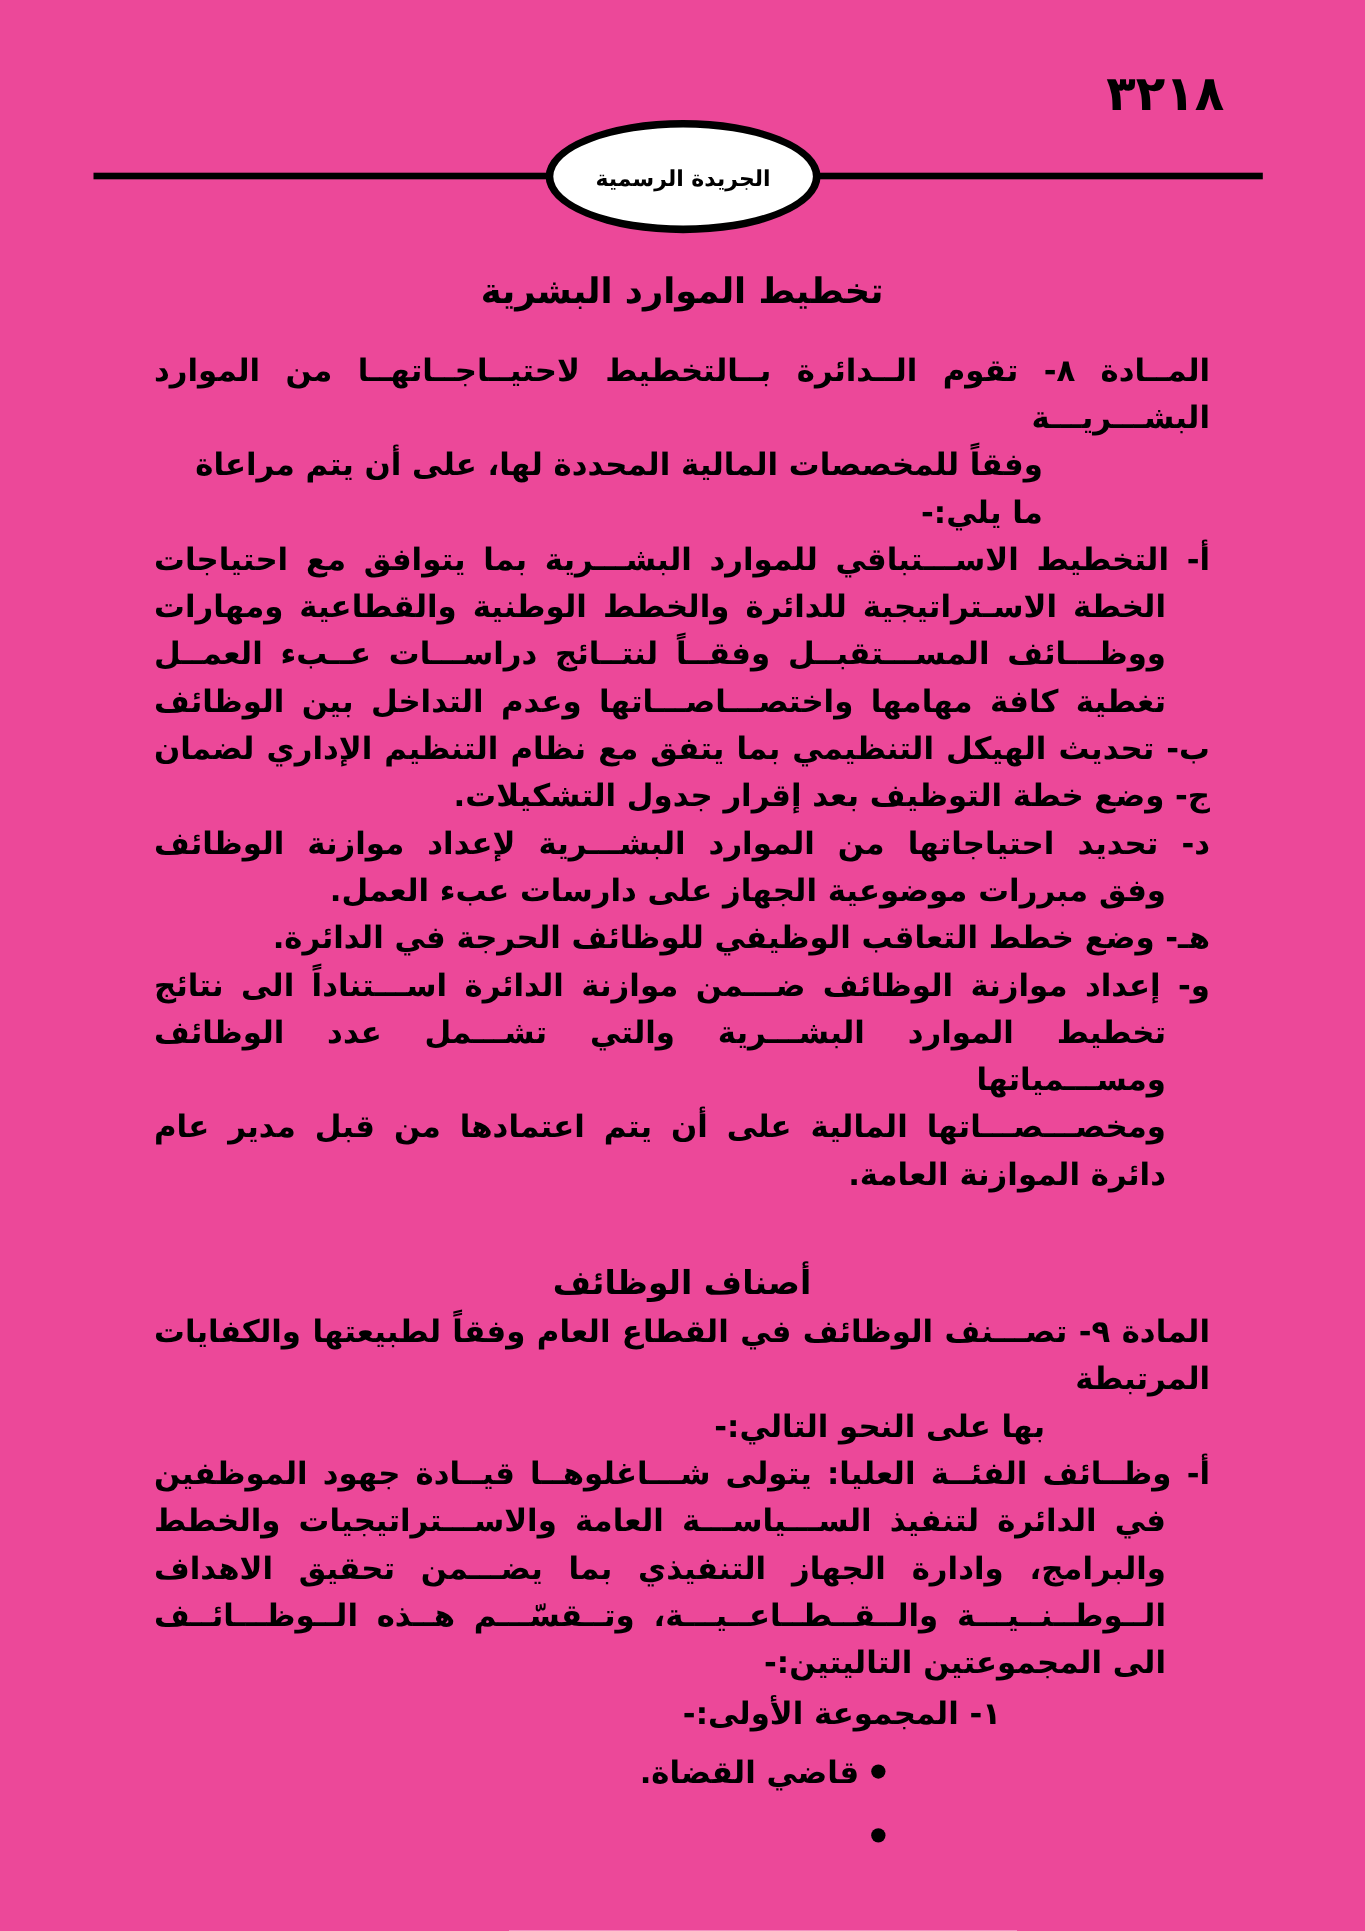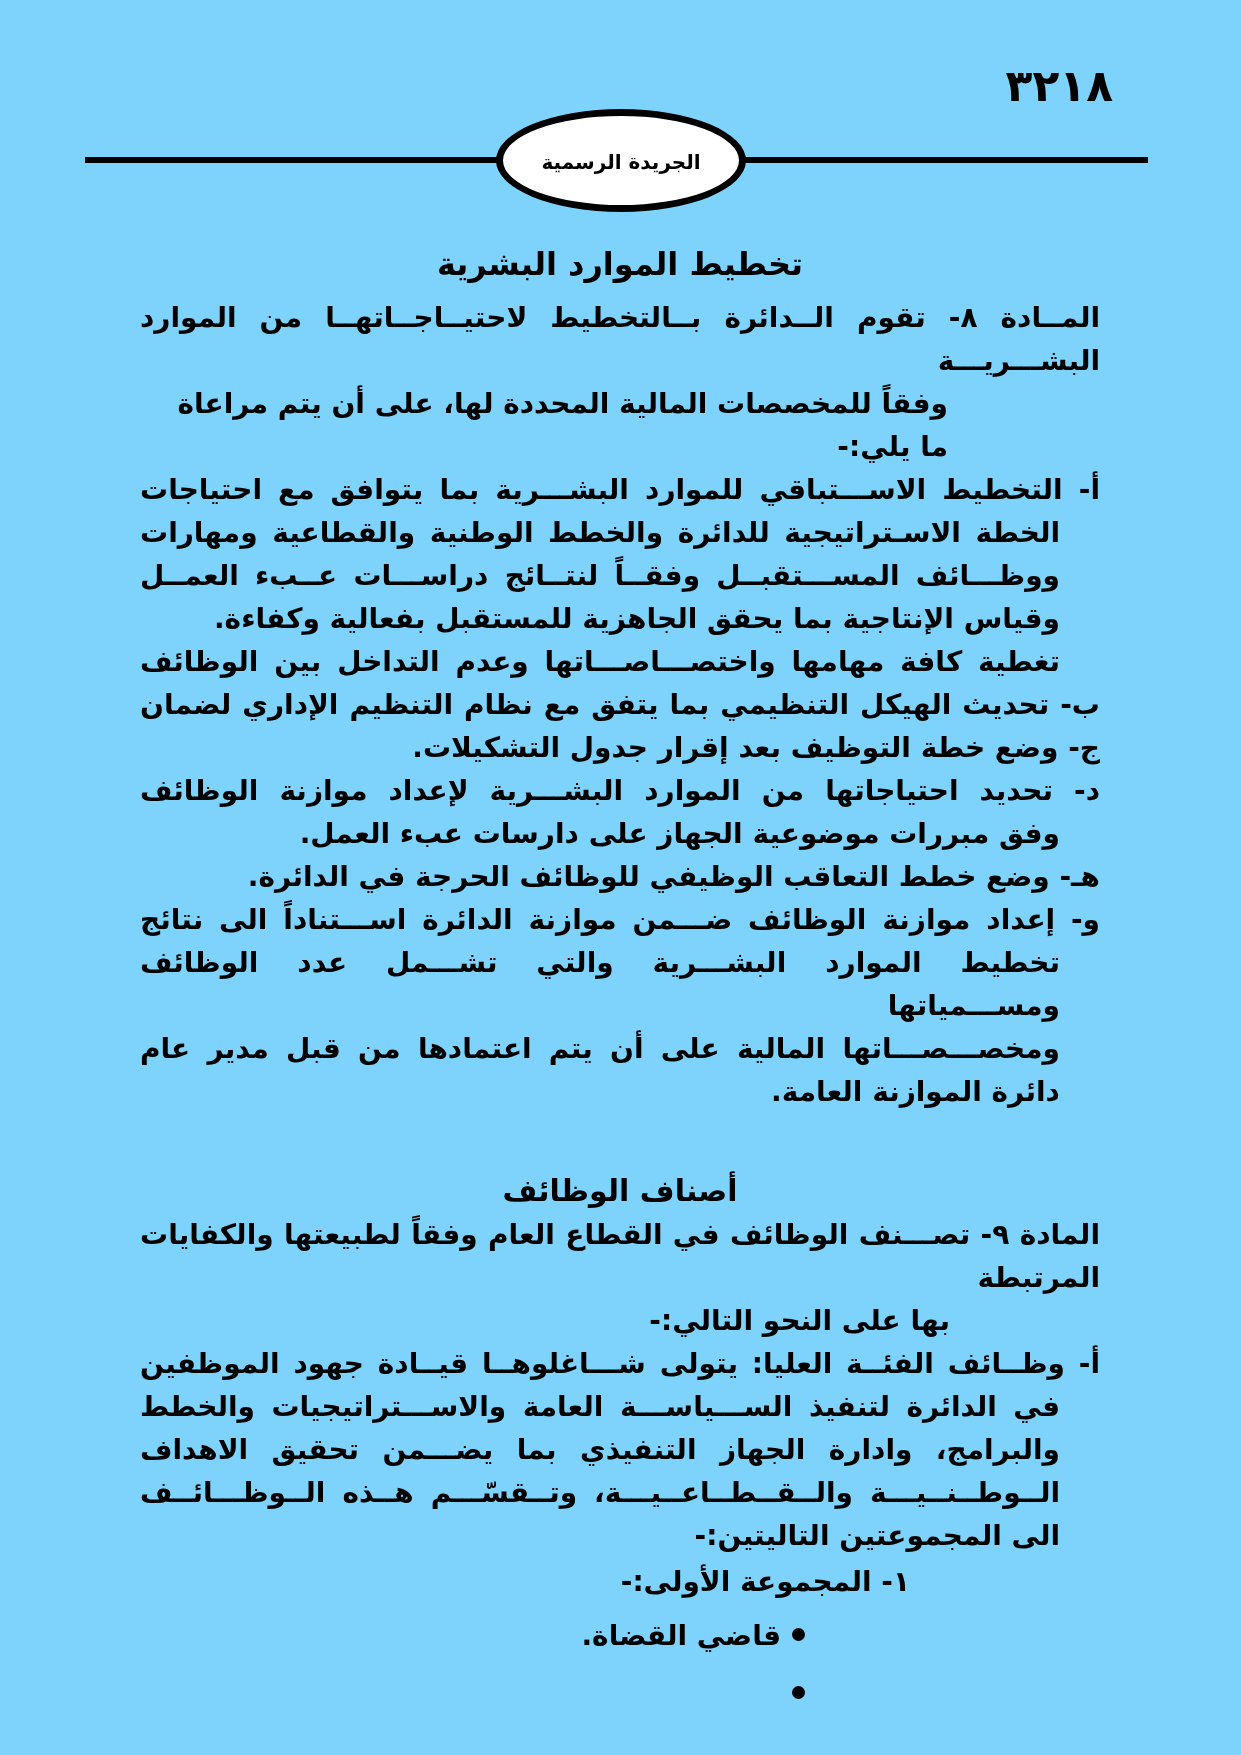--- a/index.html
+++ b/index.html
@@ -8,21 +8,21 @@
     background: #ffffff;
   }
   body {
     width: 1241px;
     height: 1755px;
     position: relative;
     font-family: "DejaVu Sans", sans-serif;
     color: #000000;
     overflow: hidden;
   }
-  .page { position: relative; width: 1241px; height: 1755px; background: #7dd3fc; }
+  .page { position: relative; width: 1241px; height: 1755px; background: #ec4899; }
 
   
   .header { position: relative; height: 212px; }
   .page-number {
     position: absolute;
     top: 60px;
     right: 128px;
     direction: rtl;
     font-size: 44px;
     font-weight: 700;
@@ -67,21 +67,21 @@
     font-weight: 700;
     color: #000000;
   }
   .block { margin: 0; }
   .line { line-height: 43px; box-sizing: border-box; }
   .line.justify { text-align: justify; text-align-last: justify; }
   .line.right   { text-align: right; }
   .line.center  { text-align: center; }
 
   .title  .line { font-size: 32px; line-height: 45px; }
-  .title        { margin-bottom: 9px; }
+  .title        { margin-bottom: 28px; }
   .heading .line{ font-size: 30px; line-height: 44px; }
   .group  .line { line-height: 50px; }
   .bullets .line{ line-height: 58px; }
 
   .bullet-dot {
     display: inline-block;
     width: 13px;
     height: 13px;
     background: #000000;
     border-radius: 50%;
@@ -106,21 +106,20 @@
         <div class="line center">تخطيط الموارد البشرية</div>
       </div>
       <div class="block para">
         <div class="line justify">المــادة ٨- تقوم الــدائرة بــالتخطيط لاحتيــاجــاتهــا من الموارد البشـــريـــة</div>
         <div class="line right" style="padding-right: 152px;">وفقاً للمخصصات المالية المحددة لها، على أن يتم مراعاة ما يلي:-</div>
       </div>
       <div class="block item">
         <div class="line justify">أ- التخطيط الاســـتباقي للموارد البشـــرية بما يتوافق مع احتياجات</div>
         <div class="line justify" style="padding-right: 40px;">الخطة الاسـتراتيجية للدائرة والخطط الوطنية والقطاعية ومهارات</div>
         <div class="line justify" style="padding-right: 40px;">ووظـــائف المســـتقبــل وفقــاً لنتــائج دراســـات عــبء العمــل</div>
-        <div class="line right" style="padding-right: 40px;">وقياس الإنتاجية بما يحقق الجاهزية للمستقبل بفعالية وكفاءة.</div>
       </div>
       <div class="block item">
         <div class="line justify" style="padding-right: 40px;">تغطية كافة مهامها واختصـــاصـــاتها وعدم التداخل بين الوظائف</div>
         <div class="line justify">ب- تحديث الهيكل التنظيمي بما يتفق مع نظام التنظيم الإداري لضمان</div>
       </div>
       <div class="block item">
         <div class="line right">ج- وضع خطة التوظيف بعد إقرار جدول التشكيلات.</div>
       </div>
       <div class="block item">
         <div class="line justify">د- تحديد احتياجاتها من الموارد البشـــرية لإعداد موازنة الوظائف</div>

